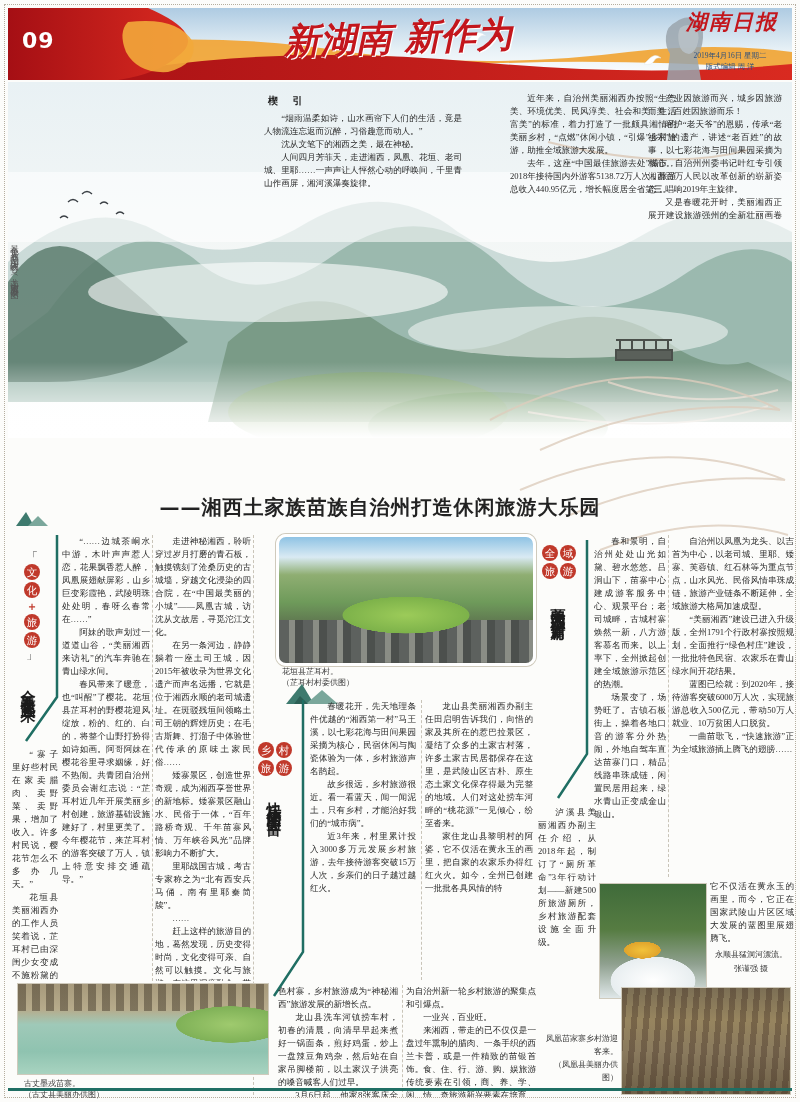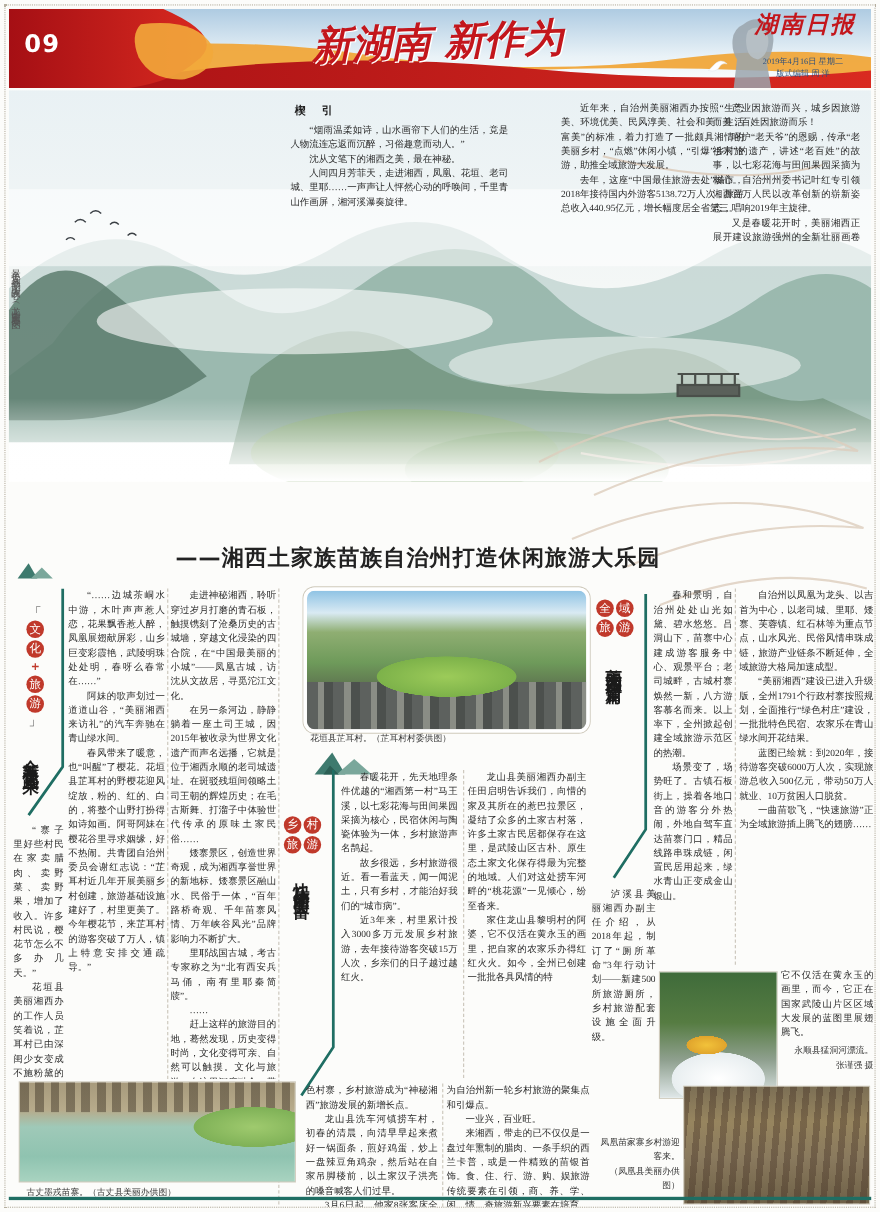--- a/index.html
+++ b/index.html
@@ -24,21 +24,21 @@
 
   
   .headline{left:40px;top:438px;width:680px;text-align:center;font-family:"DejaVu Sans",sans-serif;
         font-size:40px;font-weight:bold;color:#151515;letter-spacing:4px;}
   .subhead{left:60px;top:494px;width:640px;text-align:center;font-family:"DejaVu Sans",sans-serif;
         font-size:20px;font-weight:bold;color:#222;letter-spacing:1px;}
 
   
   .col{font-size:8.6px;line-height:13px;text-align:justify;overflow:hidden;color:#2a2a2a;}
   .col p{margin:0;text-indent:2em;}
-  .cap-row{display:flex;justify-content:flex-start;font-size:8px;color:#333;}
+  .cap-row{display:flex;justify-content:space-between;font-size:8px;color:#333;flex-direction:column;}
 
   
   .seal{width:16px;height:16px;border-radius:50%;background:#c0392b;color:#fff;font-size:10.5px;line-height:16px;
         text-align:center;font-family:"DejaVu Sans",sans-serif;}
   .seal-grid{display:grid;grid-template-columns:16px 16px;gap:2px;}
   .vtitle{writing-mode:vertical-rl;font-size:15px;font-weight:bold;color:#1b1b1b;letter-spacing:3px;
         font-family:"DejaVu Serif",serif;}
   .bracket{font-size:12px;color:#444;text-align:center;line-height:10px;}
   .plus{font-size:11px;color:#c0392b;text-align:center;font-weight:bold;line-height:12px;}
 
@@ -273,21 +273,21 @@
   <div class="abs col" style="left:710px;top:880px;width:84px;height:62px;">
     <p style="text-indent:0;">它不仅活在黄永玉的画里，而今，它正在国家武陵山片区区域大发展的蓝图里展翅腾飞。</p>
   </div>
   <div class="vsep abs" style="left:668px;top:535px;height:342px;"></div>
 
   <div class="abs photo" style="left:600px;top:884px;width:106px;height:114px;
        background:
          radial-gradient(ellipse 26px 12px at 40% 58%, #f2c23a 0%, #e0a42c 70%, rgba(0,0,0,0) 71%),
          radial-gradient(ellipse 70px 40px at 50% 85%, #ffffff 0%, #e8eef0 60%, rgba(0,0,0,0) 61%),
          linear-gradient(180deg, #3f6b3a 0%, #567c42 40%, #8fa08f 70%, #dfe7e8 100%);"></div>
-  <div class="abs" style="left:708px;top:948px;width:86px;text-align:right;font-size:8px;color:#333;line-height:14px;">
+  <div class="abs" style="left:708px;top:948px;width:86px;text-align:center;font-size:8px;color:#333;line-height:14px;">
     <div>永顺县猛洞河漂流。</div>
     <div>张谨强 摄</div>
   </div>
 
   <div class="abs photo" style="left:622px;top:988px;width:168px;height:106px;
        background:
          repeating-linear-gradient(95deg, rgba(60,40,30,0.35) 0 6px, rgba(0,0,0,0) 6px 12px),
          linear-gradient(180deg, #7c6f55 0%, #97855f 30%, #8a7a5e 60%, #6f6148 100%);"></div>
   <div class="abs" style="left:540px;top:1032px;width:78px;text-align:right;font-size:8px;color:#333;line-height:13px;">
     <div>凤凰苗家寨乡村游迎客来。</div>

